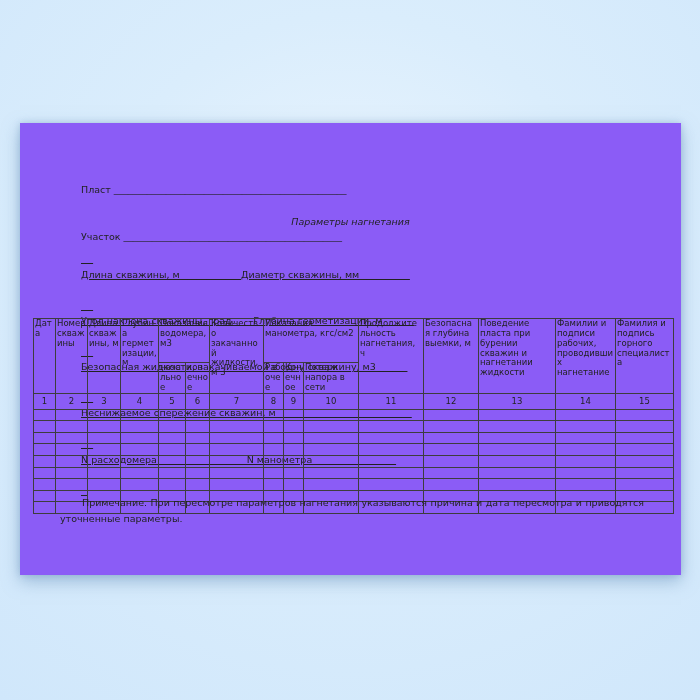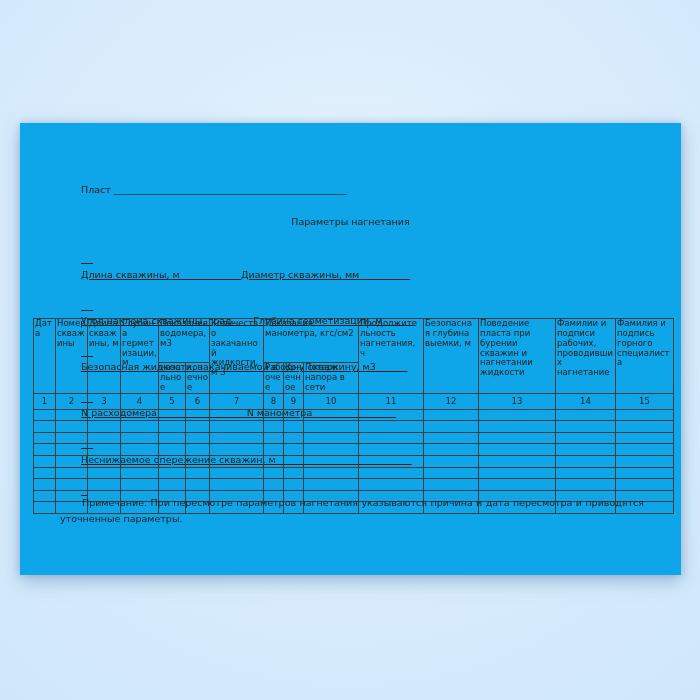--- a/index.html
+++ b/index.html
@@ -4,31 +4,32 @@
 <style>
   html,body { margin:0; padding:0; }
   body {
     width:700px; height:700px; position:relative; overflow:hidden;
     background:#d3e9fc;
     background:radial-gradient(circle at 50% 38%, #ebf5fe 0%, #daedfc 45%, #d0e7fb 100%);
     font-family:"DejaVu Sans", sans-serif;
   }
   .paper {
     position:absolute; left:20px; top:123px; width:661px; height:452px;
-    background:#0ea5e9;
+    background:#8b5cf6;
     box-shadow:0 6px 16px rgba(105,145,185,0.55), 0 0 6px rgba(105,145,185,0.35);
   }
   .doc-text { color:#222222; font-size:9.5px; }
   .fields {
     position:absolute; left:61px; top:28px;
     line-height:15.6px; white-space:pre;
   }
   .title-line {
     position:absolute; left:0; top:93px; width:661px;
     text-align:center;
+    font-style:italic;
   }
   .params {
     position:absolute; left:61px; top:113px;
     line-height:15.4px; white-space:pre;text-decoration:underline;
   }
   table.inj {
     position:absolute; left:13px; top:195px;
     border-collapse:collapse; table-layout:fixed; width:640px;
   }
   table.inj th, table.inj td { border:1px solid #3d3d3d; }
@@ -51,30 +52,31 @@
     text-align:justify; text-indent:22px;
   }
 </style>
 </head>
 <body>
 
 <div class="paper">
 
   <div class="fields doc-text">
     <div>Пласт _________________________________________________</div>
+    <div>Участок ______________________________________________</div>
   </div>
 
   <div class="title-line doc-text">Параметры нагнетания</div>
 
   <div class="params doc-text">
     <div>Длина скважины, м ___________  Диаметр скважины, мм __________</div>
     <div>Угол наклона скважины, град. __  Глубина герметизации, м ______</div>
     <div>Безопасная жидкости, закачиваемой в одну скважину, м3 ______</div>
+    <div>Неснижаемое опережение скважин, м ____________________________</div>
     <div>N расходомера _________________  N манометра _________________</div>
-    <div>Неснижаемое опережение скважин, м ____________________________</div>
   </div>
 
   <table class="inj">
     <colgroup>
       <col style="width:22px">
         <col style="width:32px">
         <col style="width:33px">
       <col style="width:38px">
         <col style="width:27px">
         <col style="width:24px">

